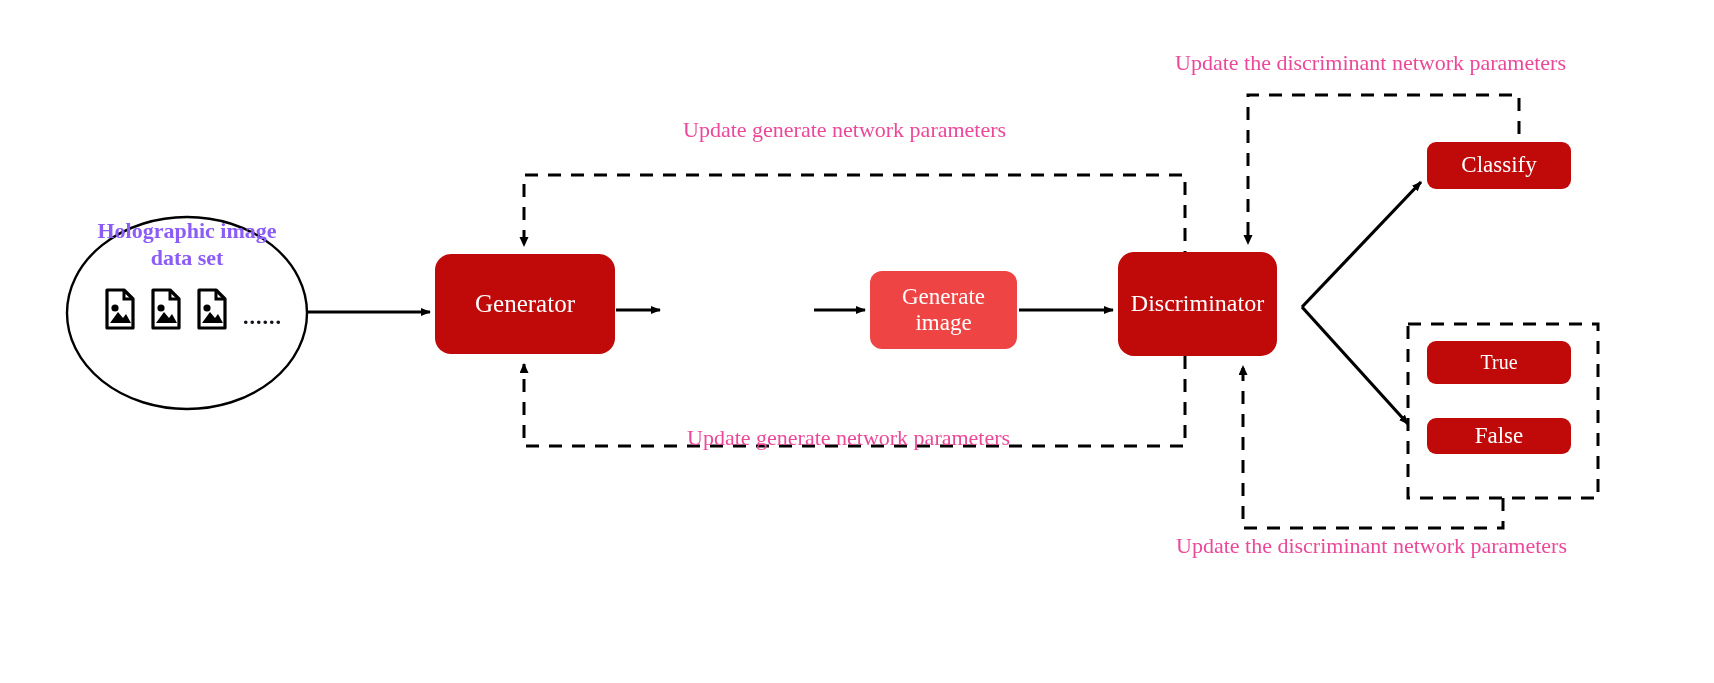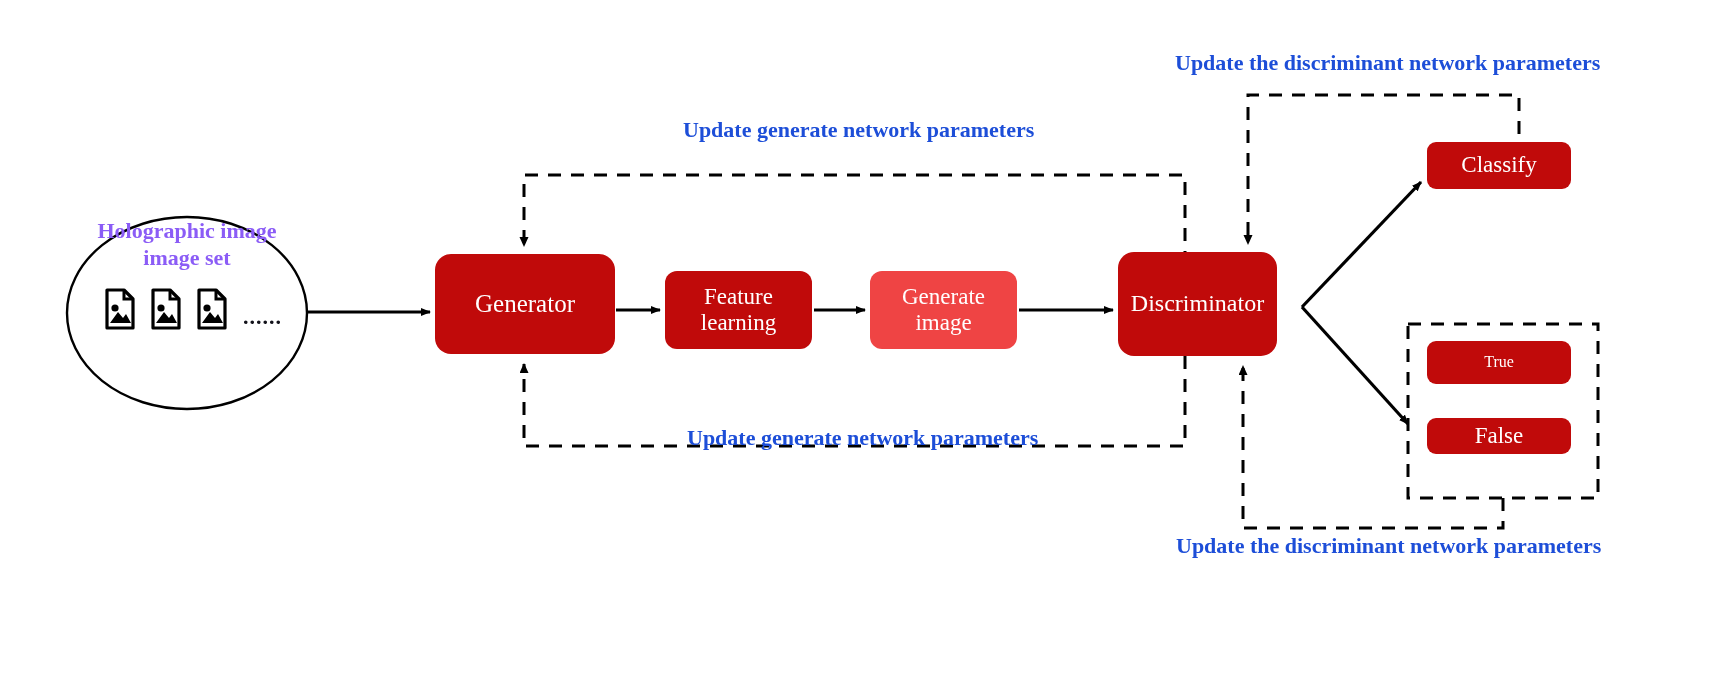--- a/index.html
+++ b/index.html
@@ -68,33 +68,33 @@
     width: 144px; height: 47px;
     background: #C00A0A;
     border-radius: 9px;
     font-size: 23px;
   }
   .node-true {
     left: 1427px; top: 341px;
     width: 144px; height: 43px;
     background: #C00A0A;
     border-radius: 9px;
-    font-size: 16px;
+    font-size: 20px;
   }
   .node-false {
     left: 1427px; top: 418px;
     width: 144px; height: 36px;
     background: #C00A0A;
     border-radius: 9px;
     font-size: 23px;
   }
   .edge-label {
     position: absolute;
-    color: #1d4ed8;
-    font-weight: bold;
+    color: #ec4899;
+    font-weight: normal;
     font-family: "Liberation Serif", "DejaVu Serif", serif;
     font-size: 22px;
     white-space: nowrap;
     z-index: 4;
   }
   .lbl-gen-top   { left: 683px; top: 117px; }
   .lbl-gen-bot   { left: 687px; top: 425px; }
   .lbl-disc-top  { left: 1175px; top: 50px; }
   .lbl-disc-bot  { left: 1176px; top: 533px; }
 
@@ -158,21 +158,21 @@
 
     <path d="M1519,134 L1519,95 L1248,95 L1248,244" fill="none" stroke="#000000" stroke-width="3" stroke-dasharray="13,10" marker-end="url(#arrow-dash)"></path>
 
     <rect x="1408" y="348" width="190" height="174" transform="translate(0,-24)" fill="none" stroke="#000000" stroke-width="3" stroke-dasharray="13,10"></rect>
 
     <path d="M1503,498 L1503,528 L1243,528 L1243,366" fill="none" stroke="#000000" stroke-width="3" stroke-dasharray="13,10" marker-end="url(#arrow-dash)"></path>
   </svg>
 
   <div class="dataset-title">
     <div>Holographic image</div>
-    <div>image set</div>
+    <div>data set</div>
   </div>
 
   <div class="doc-icons">
     <span>
       <svg width="30" height="42" viewBox="0 0 30 42" xmlns="http://www.w3.org/2000/svg">
         <path d="M2,2 L19,2 L28,11 L28,40 L2,40 Z" fill="#ffffff" stroke="#000000" stroke-width="3.2" stroke-linejoin="round"></path>
         <path d="M19,2 L19,11 L28,11" fill="none" stroke="#000000" stroke-width="3"></path>
         <circle cx="10" cy="20" r="3.6" fill="#000000"></circle>
         <path d="M5,35 L13,24 L18,30 L21,26 L26,35 Z" fill="#000000"></path>
       </svg>
@@ -193,26 +193,20 @@
         <path d="M5,35 L13,24 L18,30 L21,26 L26,35 Z" fill="#000000"></path>
       </svg>
     </span>
     <span class="doc-ellipsis">......</span>
   </div>
 
   <div class="node node-generator">
     <span>Generator</span>
   </div>
 
-  <div class="node node-feature">
-    <span>
-      <span>Feature</span><br>
-      <span>learning</span>
-    </span>
-  </div>
 
   <div class="node node-generate">
     <span>
       <span>Generate</span><br>
       <span>image</span>
     </span>
   </div>
 
   <div class="node node-discriminator">
     <span>Discriminator</span>

